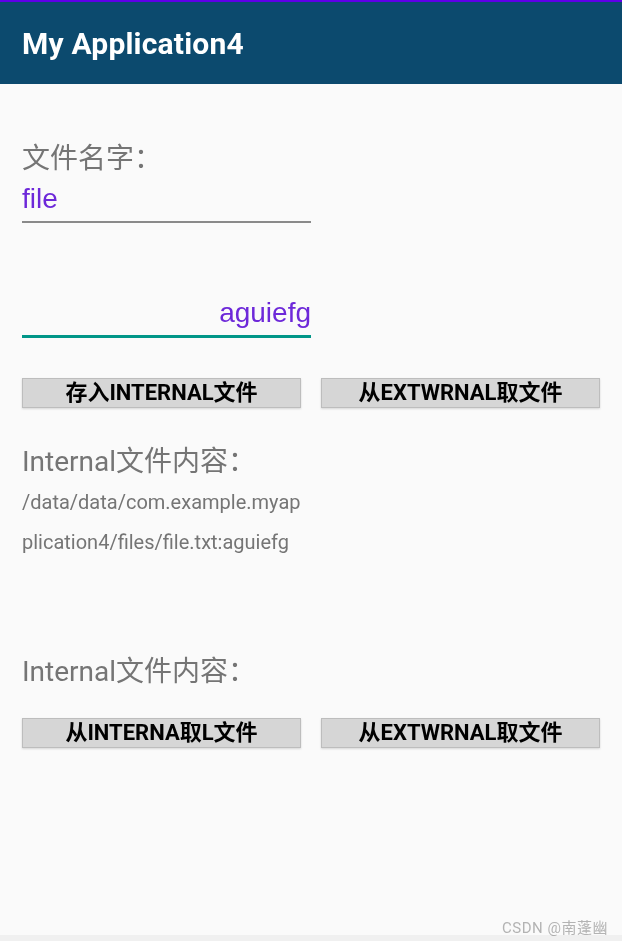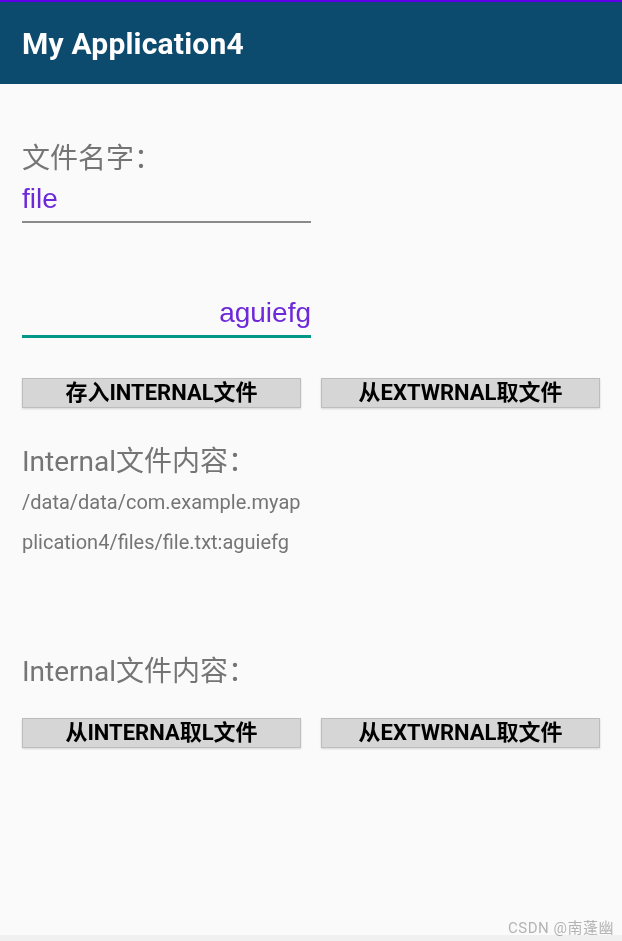--- a/index.html
+++ b/index.html
@@ -48,21 +48,21 @@
       padding: 0 8px;
       line-height: 28px;
       cursor: pointer;
       box-shadow: 0 1px 2px rgba(0,0,0,0.15);
       user-select: none;
     }
     .section-gap { height: 34px; }
     .big-gap { height: 90px; }
     .watermark {
       position: absolute;
-      right: 8px;
+      right: 14px;
       bottom: 4px;
       font-size: 15px;
       color: rgba(120,120,120,0.55);
       letter-spacing: 0.5px;
     }
     .screen { position: relative; width: 622px; height: 941px; }
     .bottom-bar { position: absolute; left:0; right:0; bottom:0; height:6px; background:#000; opacity:0.04; }
   </style>
 </head>
 <body>

